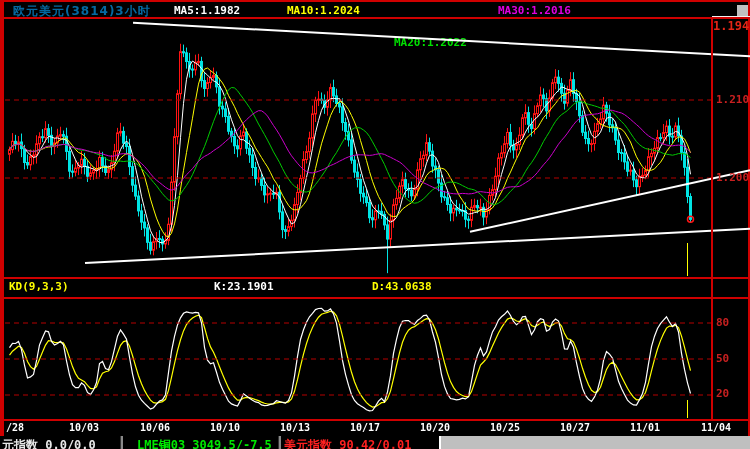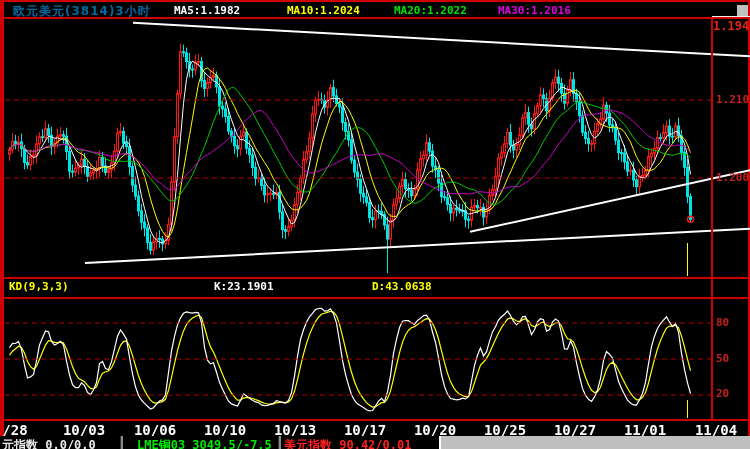--- a/index.html
+++ b/index.html
@@ -12,21 +12,21 @@
          letter-spacing:1px;white-space:nowrap;}
   .ma-label{position:absolute;top:2px;font-size:11px;font-weight:bold;white-space:nowrap;
             font-family:"DejaVu Sans Mono","Liberation Mono",monospace;}
   .axis-label{position:absolute;left:716px;color:#c82020;font-size:11px;font-weight:bold;
               font-family:"DejaVu Sans Mono","Liberation Mono",monospace;white-space:nowrap;}
   .last-price{position:absolute;left:713px;top:19px;color:#e42616;font-size:12px;font-weight:bold;
               font-family:"DejaVu Sans Mono","Liberation Mono",monospace;}
   .kdstrip{position:absolute;left:4px;top:280px;width:744px;height:17px;font-size:11px;
            font-weight:bold;font-family:"DejaVu Sans Mono","Liberation Mono",monospace;}
   .dates{position:absolute;left:0;top:422px;width:750px;height:14px;}
-  .date-label{position:absolute;top:0;transform:translateX(-50%);color:#fff;font-size:14px;
+  .date-label{position:absolute;top:0;transform:translateX(-50%);color:#fff;font-size:10px;
               font-weight:bold;font-family:"DejaVu Sans Mono","Liberation Mono",monospace;white-space:nowrap;text-align:right;}
   .statusbar{position:absolute;left:0;top:436px;width:750px;height:13px;overflow:hidden;background:#000;}
   .status-item{position:absolute;top:1px;font-size:12px;font-weight:bold;white-space:nowrap;
                font-family:"DejaVu Sans Mono","Liberation Mono",monospace;}
   .status-divider{position:absolute;top:0;width:2px;height:13px;background:#8a8a8a;border-left:1px solid #333;}
   .status-panel{position:absolute;top:0;left:439px;width:311px;height:13px;background:#bfbfbf;
                 border-left:2px solid #fff;}
   .bevel{position:absolute;background:#efefef;}
   svg{position:absolute;left:0;top:0;}
 </style>
@@ -34,21 +34,21 @@
 <body>
 
 <div class="win">
 
   <div class="redline" style="left:0;top:0;width:750px;height:2px;"></div>
   <div class="redline" style="left:0;top:0;width:4px;height:449px;"></div>
   <div class="redline" style="left:748px;top:0;width:2px;height:449px;"></div>
 
   <div class="titlebar">
     <span class="title">欧元美元(3814)3小时</span>
-    <span id="maLabels"><span class="ma-label" style="left: 170px; color: rgb(255, 255, 255);">MA5:1.1982</span><span class="ma-label" style="left: 283px; color: rgb(255, 255, 0);">MA10:1.2024</span><span class="ma-label" style="left: 390px; color: rgb(0, 224, 0);">MA20:1.2022</span><span class="ma-label" style="left: 494px; color: rgb(224, 0, 224);">MA30:1.2016</span></span>
+    <span id="maLabels"><span class="ma-label" style="left: 170px; color: rgb(255, 255, 255);">MA5:1.1982</span><span class="ma-label" style="left: 283px; color: rgb(255, 255, 0);">MA10:1.2024</span><span class="ma-label" style="left: 390px; color: rgb(0, 224, 0); margin-top: 32px;">MA20:1.2022</span><span class="ma-label" style="left: 494px; color: rgb(224, 0, 224);">MA30:1.2016</span></span>
   </div>
   <div class="redline" style="left:0;top:17px;width:750px;height:2px;"></div>
 
   <div class="bevel" style="left:712px;top:16px;width:38px;height:1px;"></div>
   <div class="abs" style="left:737px;top:5px;width:11px;height:11px;background:#c0c0c0;"></div>
 
   <svg id="plot" width="750" height="449">
       <defs>
         <clipPath id="mainClip">
           <rect x="4" y="19" width="707" height="258"></rect>

